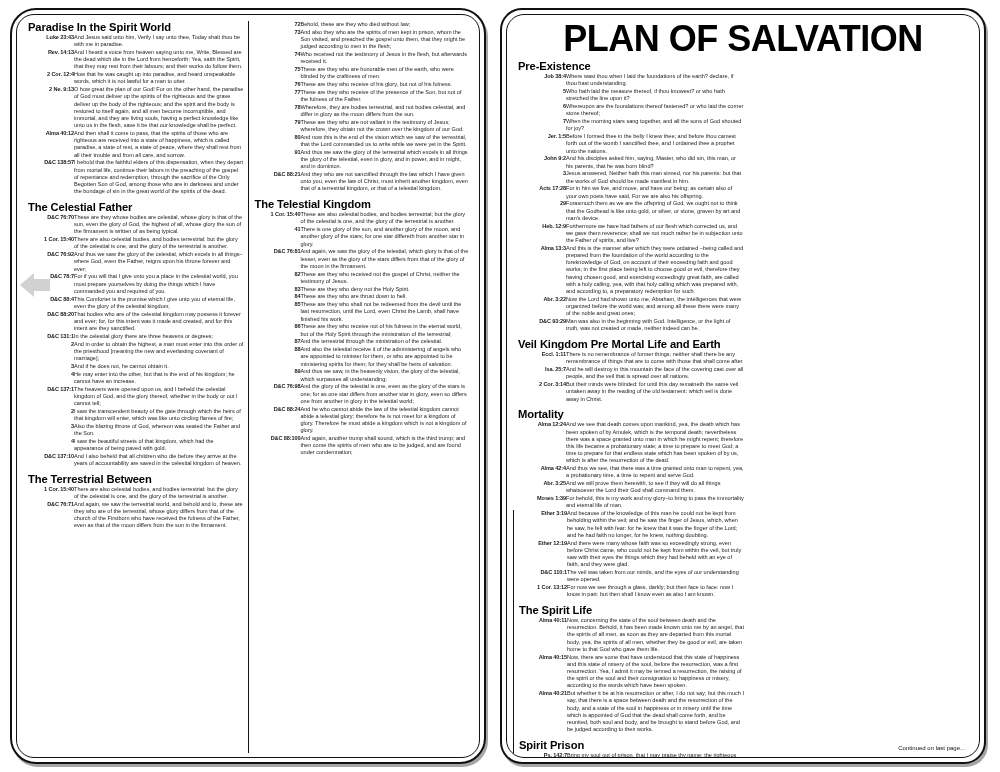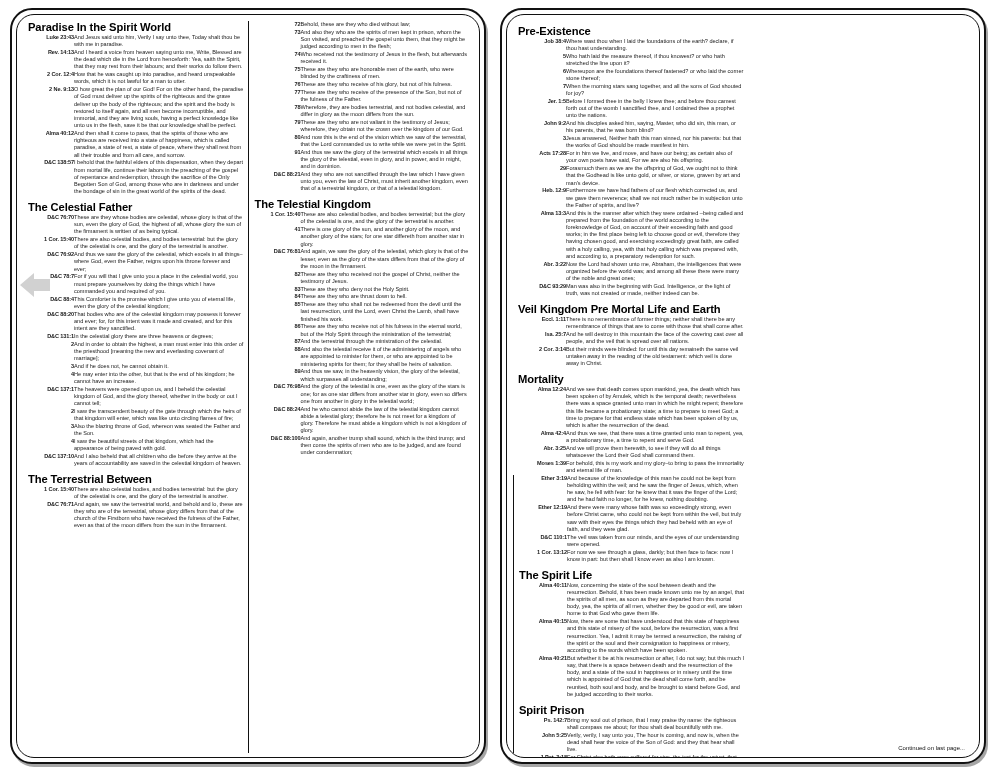--- a/index.html
+++ b/index.html
@@ -24,21 +24,21 @@
     border-radius: 22px;
     box-shadow: 2px 3px 0 rgba(0,0,0,0.35);
   }
   .sheet-inner {
     position: absolute;
     inset: 4px;
     border: 1px solid #111;
     border-radius: 18px;
     overflow: hidden;
   }
-  .sheet-left { width: 476px; height: 756px; margin: 8px 0 0 10px; }
+  .sheet-left { width: 476px; height: 756px; margin: 8px 0 0 10px; border-radius: 26px; }
   .sheet-right { width: 486px; height: 756px; margin: 8px 0 0 14px; }
 
   .cols { display: flex; height: 100%; padding: 6px 5px 4px 6px; }
   .col { padding: 0 5px; }
   .col-div { border-left: 1px solid #111; }
 
   
   .lcol1 { width: 232px; }
   .lcol2 { width: 232px; }
   
@@ -341,20 +341,21 @@
       </div>
     </div>
     <svg class="arrow-left" width="34" height="34" viewBox="0 0 34 34">
       <polygon points="2,17 16,5 16,11 32,11 32,23 16,23 16,29" fill="#9a9a9a"></polygon>
     </svg>
   </div>
 
   <div class="sheet sheet-right">
     <div class="sheet-inner">
       <div class="title-block">
+        <div class="title-line">PLAN OF SALVATION</div>
       </div>
       <div class="cols" style="height:calc(100% - 86px); padding-top:2px;flex-direction:column;">
         <div class="col rcol1" id="R1">
             <h2 class="section first">Pre-Existence</h2>
             <table class="verses">
               <tbody>
                 <tr>
                   <td class="ref">Job 38:4</td>
                   <td class="txt">Where wast thou when I laid the foundations of the earth? declare, if thou hast understanding.</td>
                 </tr>

